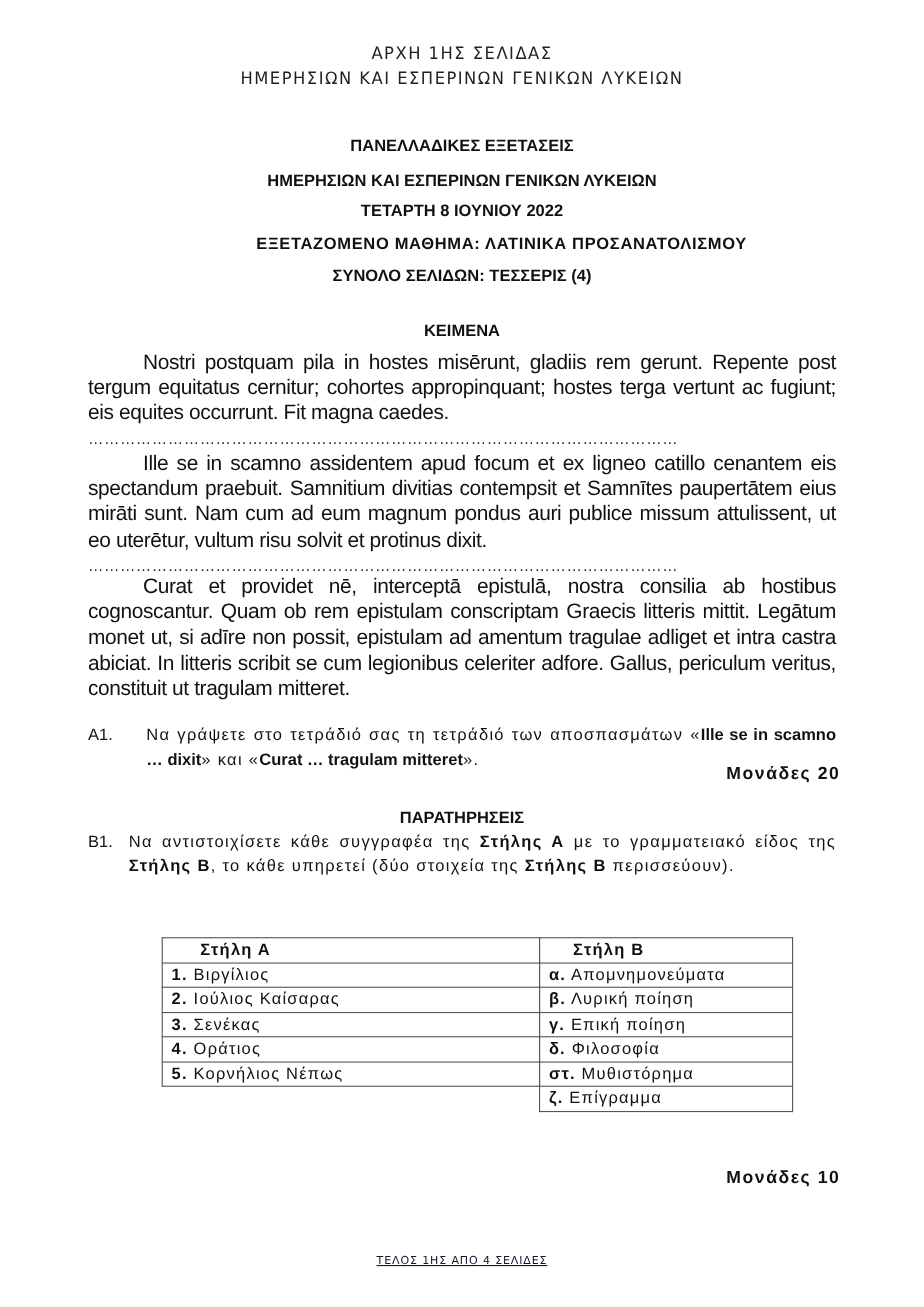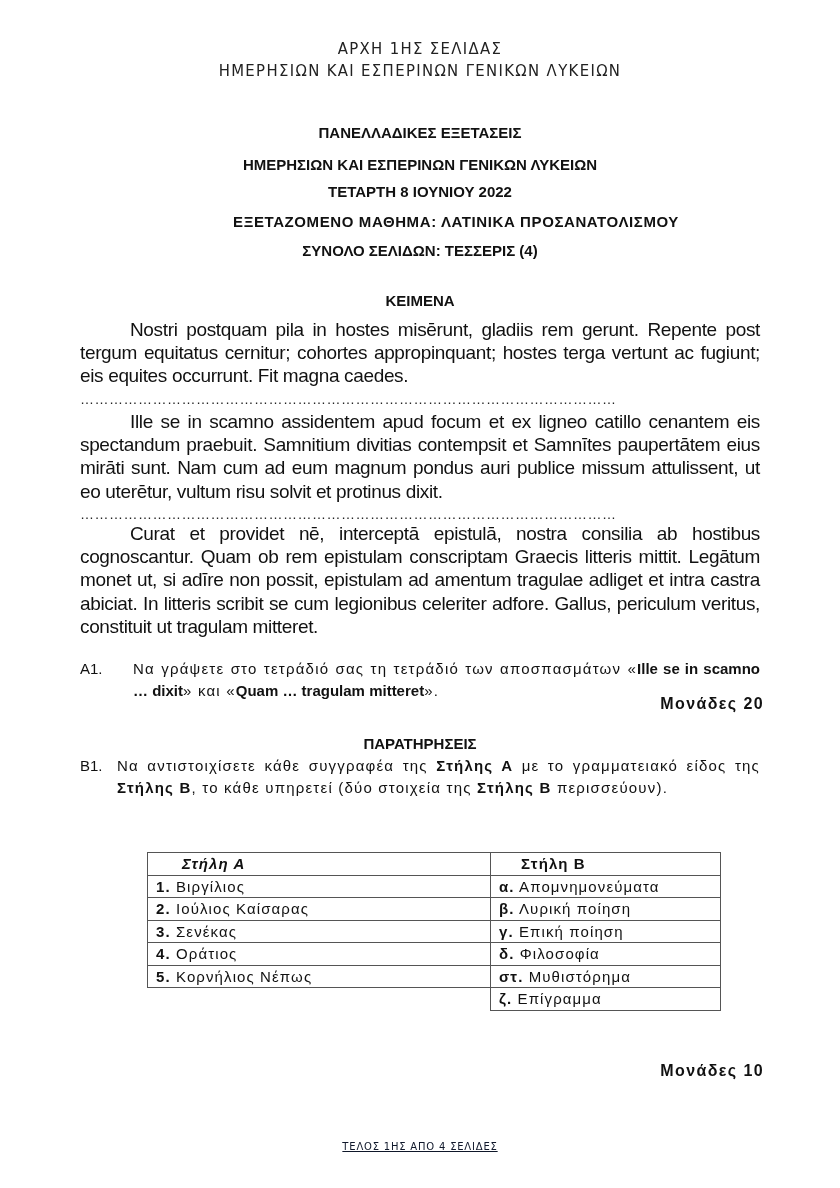--- a/index.html
+++ b/index.html
@@ -36,32 +36,32 @@
 
 <div class="abs para" style="top:318px;"><span class="indent"></span><span>Nostri postquam pila in hostes misērunt, gladiis rem gerunt. Repente post tergum equitatus cernitur; cohortes appropinquant; hostes terga vertunt ac fugiunt; eis equites occurrunt. Fit magna caedes.</span></div>
 <div class="abs dots" style="top:392px;">…………………………………………………………………………………………………</div>
 
 <div class="abs para" style="top:410px;"><span class="indent"></span><span>Ille se in scamno assidentem apud focum et ex ligneo catillo cenantem eis spectandum praebuit. Samnitium divitias contempsit et Samnītes paupertātem eius mirāti sunt. Nam cum ad eum magnum pondus auri publice missum attulissent, ut eo uterētur, vultum risu solvit et protinus dixit.</span></div>
 <div class="abs dots" style="top:507px;">…………………………………………………………………………………………………</div>
 
 <div class="abs para" style="top:522px;"><span class="indent"></span><span>Curat et providet nē, interceptā epistulā, nostra consilia ab hostibus cognoscantur. Quam ob rem epistulam conscriptam Graecis litteris mittit. Legātum monet ut, si adīre non possit, epistulam ad amentum tragulae adliget et intra castra abiciat. In litteris scribit se cum legionibus celeriter adfore. Gallus, periculum veritus, constituit ut tragulam mitteret.</span></div>
 
 <div class="abs q" style="top:658px; left:80px;"><span class="qlabel">Α1.</span></div>
-<div class="abs q" style="top:658px; left:133px; width:627px; text-align:justify;"><span class="grk">Να γράψετε στο τετράδιό σας τη τετράδιό των αποσπασμάτων «</span><span class="bold">Ille se in scamno … dixit</span><span class="grk">» και «</span><span class="bold">Quam … tragulam mitteret</span><span class="grk">».</span></div>
+<div class="abs q" style="top:658px; left:133px; width:627px; text-align:justify;"><span class="grk">Να γράψετε στο τετράδιό σας τη τετράδιό των αποσπασμάτων «</span><span class="bold">Ille se in scamno … dixit</span><span class="grk">» και «</span><span class="bold">Curat … tragulam mitteret</span><span class="grk">».</span></div>
 <div class="abs score" style="top:695px;">Μονάδες 20</div>
 
 <div class="abs center title" style="top:735px;">ΠΑΡΑΤΗΡΗΣΕΙΣ</div>
 
 <div class="abs q" style="top:755px; left:80px;"><span class="qlabel">Β1.</span></div>
 <div class="abs q grk" style="top:755px; left:117px; width:643px; text-align:justify;"><span>Να αντιστοιχίσετε κάθε συγγραφέα της </span><span class="bold">Στήλης Α</span><span> με το γραμματειακό είδος της </span><span class="bold">Στήλης Β</span><span>, το κάθε υπηρετεί (δύο στοιχεία της </span><span class="bold">Στήλης Β</span><span> περισσεύουν).</span></div>
 
 <table class="st" style="left:147px; top:852px; width:344px;">
   <tbody>
       <tr>
-        <td style="padding-left:34px;font-style:italic;" class="bold">Στήλη Α</td>
+        <td style="padding-left:34px;" class="bold">Στήλη Α</td>
       </tr>
   <tr>
         <td><span class="bold">1.</span> <span>Βιργίλιος</span></td>
       </tr>
   <tr>
         <td><span class="bold">2.</span> <span>Ιούλιος Καίσαρας</span></td>
       </tr>
   <tr>
         <td><span class="bold">3.</span> <span>Σενέκας</span></td>
       </tr>

